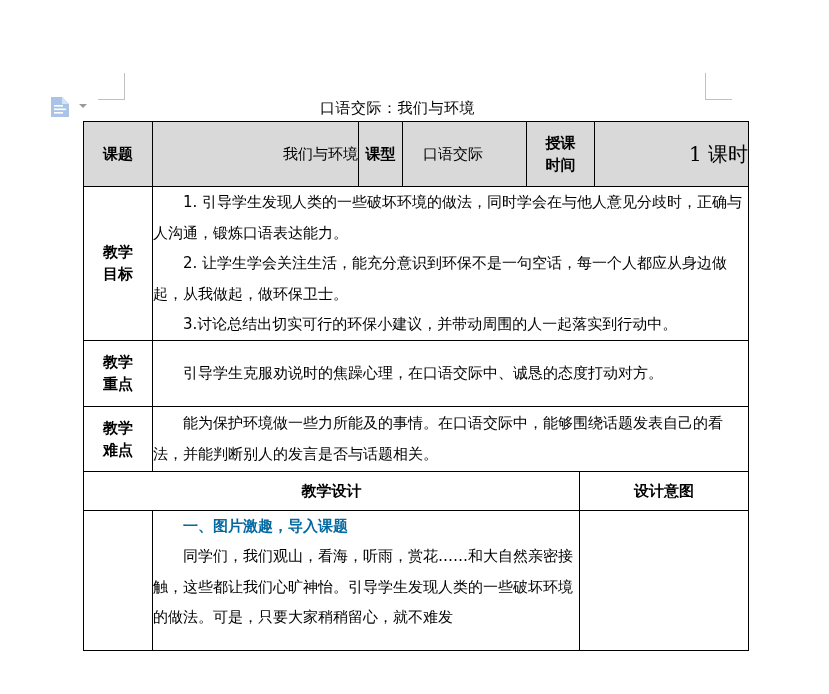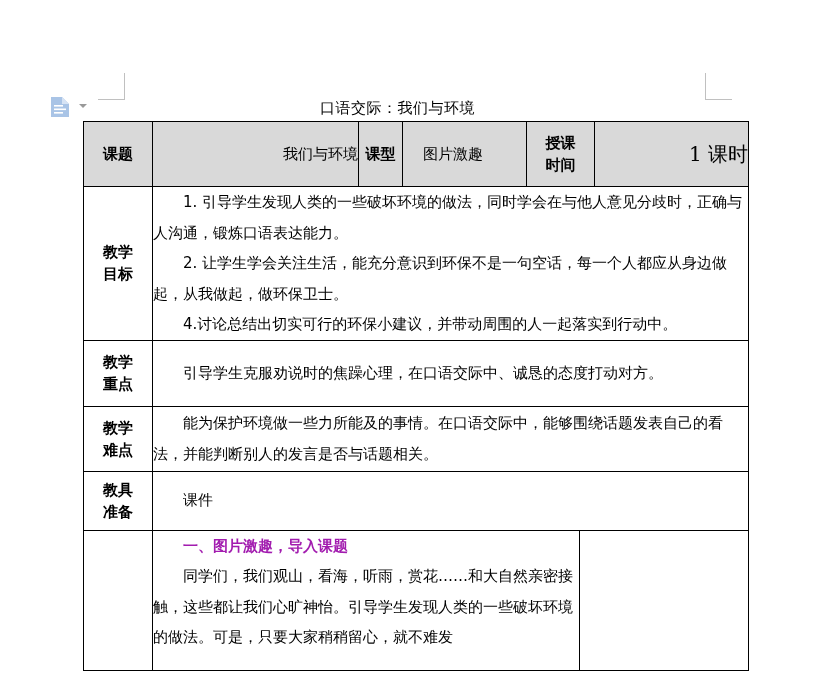--- a/index.html
+++ b/index.html
@@ -14,21 +14,21 @@
   .title { position:absolute; left:0; width:795px; top:99px; text-align:center; font-size:15px; letter-spacing:0.5px; }
   .title span { position:relative; left:0px; }
 
   table.plan { position:absolute; left:83px; top:121px; border-collapse:collapse; width:665px; table-layout:fixed; }
   table.plan td { border:1.5px solid #000; padding:0; font-size:15px; vertical-align:middle; }
   .hdr td { background:#d9d9d9; height:64px; }
   .lbl { text-align:center; font-weight:bold; font-size:16px; line-height:22px; }
   .center { text-align:right; }
   .para { line-height:30.5px; text-indent:2em; padding:0 1px 0 0 !important; }
   .para p { margin:0; }
-  .magenta { color:#a21caf; font-weight:bold; }
+  .magenta { color:#0369a1; font-weight:bold; }
 </style>
 </head>
 <body>
 
 <div class="corner corner-tl"></div>
 <div class="corner corner-tr"></div>
 
 <svg class="doc-icon" viewBox="0 0 20 22">
   <path d="M1 1 H12 L19 8 V21 H1 Z" fill="#a9c4e6"></path>
   <path d="M12 1 V8 H19" fill="#d6e3f4"></path>
@@ -48,37 +48,37 @@
     <col style="width:124px">
     <col style="width:53px">
     <col style="width:15px">
     <col style="width:154px">
   </colgroup>
   <tbody>
       <tr class="hdr">
     <td class="lbl">课题</td>
     <td class="center">我们与环境</td>
     <td class="lbl">课型</td>
-    <td class="center" style="text-align:left;padding-left:20px;">图片激趣</td>
+    <td class="center" style="text-align:left;padding-left:20px;">口语交际</td>
     <td class="lbl" colspan="2" style="line-height:22px;text-align:center;">
       <div>授课</div>
       <div>时间</div>
     </td>
     <td class="center" style="font-family:'DejaVu Serif',serif;font-size:20px;">1 课时</td>
   </tr>
 
   <tr style="height:150px;">
     <td class="lbl">
       <div>教学</div>
       <div>目标</div>
     </td>
     <td colspan="6" class="para">
       <p>1. 引导学生发现人类的一些破坏环境的做法，同时学会在与他人意见分歧时，正确与人沟通，锻炼口语表达能力。</p>
       <p>2. 让学生学会关注生活，能充分意识到环保不是一句空话，每一个人都应从身边做起，从我做起，做环保卫士。</p>
-      <p>4.讨论总结出切实可行的环保小建议，并带动周围的人一起落实到行动中。</p>
+      <p>3.讨论总结出切实可行的环保小建议，并带动周围的人一起落实到行动中。</p>
     </td>
   </tr>
 
   <tr style="height:66px;">
     <td class="lbl">
       <div>教学</div>
       <div>重点</div>
     </td>
     <td colspan="6" class="para">
       <p>引导学生克服劝说时的焦躁心理，在口语交际中、诚恳的态度打动对方。</p>
@@ -88,30 +88,25 @@
   <tr style="height:65px;">
     <td class="lbl">
       <div>教学</div>
       <div>难点</div>
     </td>
     <td colspan="6" class="para">
       <p>能为保护环境做一些力所能及的事情。在口语交际中，能够围绕话题发表自己的看法，并能判断别人的发言是否与话题相关。</p>
     </td>
   </tr>
 
-  <tr style="height:59px;">
-    <td class="lbl">
-      <div>教具</div>
-      <div>准备</div>
-    </td>
-    <td colspan="6" class="para">
-      <p>课件</p>
-    </td>
+
+  <tr style="height:39px;">
+    <td colspan="5" class="lbl">教学设计</td>
+    <td colspan="2" class="lbl">设计意图</td>
   </tr>
-
 
   <tr style="height:140px;">
     <td></td>
     <td colspan="4" class="para" style="vertical-align:top;padding-top:4px;">
       <p class="magenta">一、图片激趣，导入课题</p>
       <p>同学们，我们观山，看海，听雨，赏花……和大自然亲密接触，这些都让我们心旷神怡。引导学生发现人类的一些破坏环境的做法。可是，只要大家稍稍留心，就不难发</p>
     </td>
     <td colspan="2"></td>
   </tr>
 </tbody>

